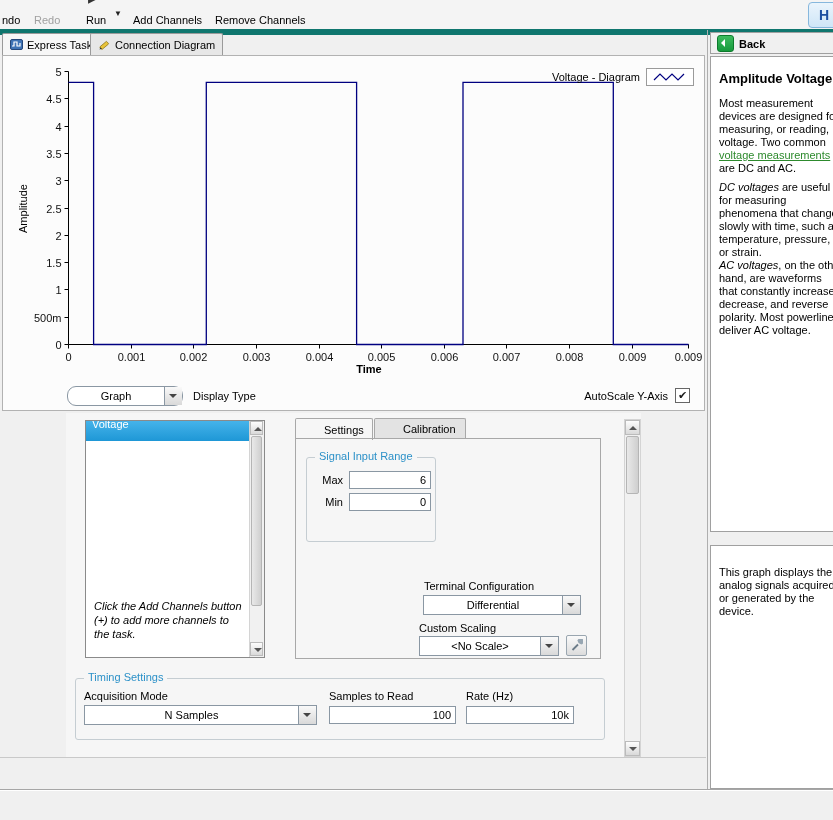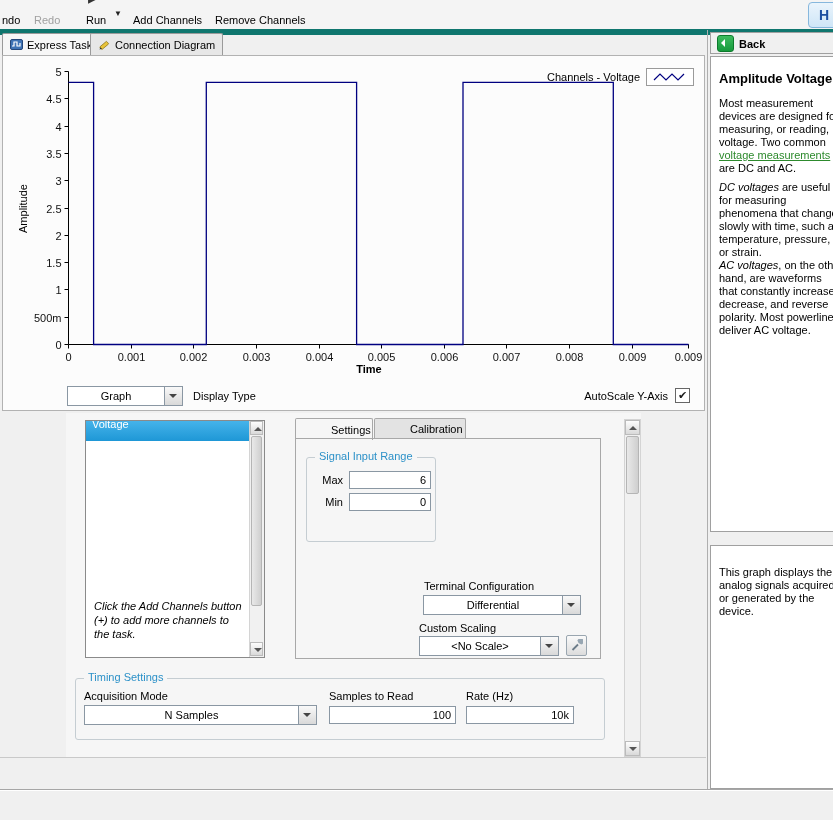--- a/index.html
+++ b/index.html
@@ -37,21 +37,21 @@
   
   .middle{left:66px;top:413px;width:575px;height:344px;background:#f6f6f6;}
   .middle-sep{left:0;top:757px;width:706px;height:1px;background:#c9c9c9;}
   .fieldset{position:absolute;border:1px solid #c5cdd2;border-radius:3px;box-sizing:border-box;}
   .flegend{position:absolute;top:-8px;left:8px;background:#f6f6f6;padding:0 4px;color:#2c91c8;white-space:nowrap;}
   .listbox{position:absolute;background:#fff;border:1px solid #8a8a8a;box-sizing:border-box;overflow:hidden;}
   .sel-row{position:absolute;left:0;top:0;height:20px;background:linear-gradient(#45b3ea,#1e97d6);color:#fff;overflow:hidden;padding-left:6px;}
   .sel-row span{display:block;margin-top:-4px;line-height:15px;}
   .hint{position:absolute;left:8px;top:178px;width:152px;font-style:italic;line-height:14px;}
   .cfg-tab{position:absolute;top:5px;height:21px;border:1px solid #a8a8a8;border-bottom:none;border-radius:2px 2px 0 0;
-    display:flex;align-items:center;gap:16px;padding:0 19px;background:#e3e3e3;box-sizing:border-box;white-space:nowrap;}
+    display:flex;align-items:center;gap:16px;padding:0 12px;background:#e3e3e3;box-sizing:border-box;white-space:nowrap;}
   .cfg-tab.active{background:#f6f6f6;height:22px;}
   .cfg-content{position:absolute;border:1px solid #a8a8a8;box-sizing:border-box;}
   .lbl{position:absolute;white-space:nowrap;}
   
   .vscroll{position:absolute;width:17px;background:#f1f1f1;border:1px solid #d4d4d4;box-sizing:border-box;}
   .sb-btn{position:absolute;left:0;width:15px;height:15px;background:linear-gradient(#fdfdfd,#d9d9d9);border:1px solid #bbb;box-sizing:border-box;}
   .sb-up::after{content:"";position:absolute;left:3px;top:5px;border:4px solid transparent;border-bottom-color:#555;border-top:none;}
   .sb-down::after{content:"";position:absolute;left:3px;top:5px;border:4px solid transparent;border-top-color:#555;border-bottom:none;}
   .sb-thumb{position:absolute;left:1px;width:13px;background:linear-gradient(90deg,#e9e9e9,#cfcfcf);border:1px solid #b5b5b5;border-radius:2px;box-sizing:border-box;}
   .vscroll-sm{position:absolute;width:15px;background:#f1f1f1;border-left:1px solid #d4d4d4;box-sizing:border-box;}
@@ -155,31 +155,31 @@
         <line x1="566" y1="288" x2="566" y2="292" stroke="#000"></line>
         <text x="566" y="304" text-anchor="middle" font-size="11" fill="#111">0.008</text>
         <line x1="629" y1="288" x2="629" y2="292" stroke="#000"></line>
         <text x="629" y="304" text-anchor="middle" font-size="11" fill="#111">0.009</text>
         <line x1="685" y1="288" x2="685" y2="292" stroke="#000"></line>
         <text x="685" y="304" text-anchor="middle" font-size="11" fill="#111">0.009</text>
         <polyline points="65.0,25.9 90.1,25.9 90.1,288.0 202.8,288.0 202.8,25.9 353.1,25.9 353.1,288.0 459.5,288.0 459.5,25.9 609.8,25.9 609.8,288.0 685.0,288.0" fill="none" stroke="#000080" stroke-width="1.3"></polyline>
       </g>
     </svg>
   <div class="legend">
-    <span>Channels - Voltage</span>
+    <span>Voltage - Diagram</span>
     <span class="legend-box">
       <svg width="34" height="12" viewBox="0 0 34 12">
         <polyline points="1,9 7,3 13,9 19,3 25,9 31,3" fill="none" stroke="#000080" stroke-width="1.2"></polyline>
       </svg>
     </span>
   </div>
   <div class="ylabel">Amplitude</div>
   <div class="xlabel">Time</div>
 
-  <div class="combo" style="left:64px;top:330px;width:116px;">
+  <div class="combo" style="left:64px;top:330px;width:116px;border-radius:9px;">
     <span class="combo-text">Graph</span>
     <span class="combo-btn"></span>
   </div>
   <span class="lbl" style="left:190px;top:334px;">Display Type</span>
   <span class="lbl" style="left:560px;top:334px;width:105px;text-align:right;">AutoScale Y-Axis</span>
   <span class="checkbox" style="left:672px;top:332px;" id="autoscale-cb">✔</span>
 </div>
 
 <div class="abs middle">
 

